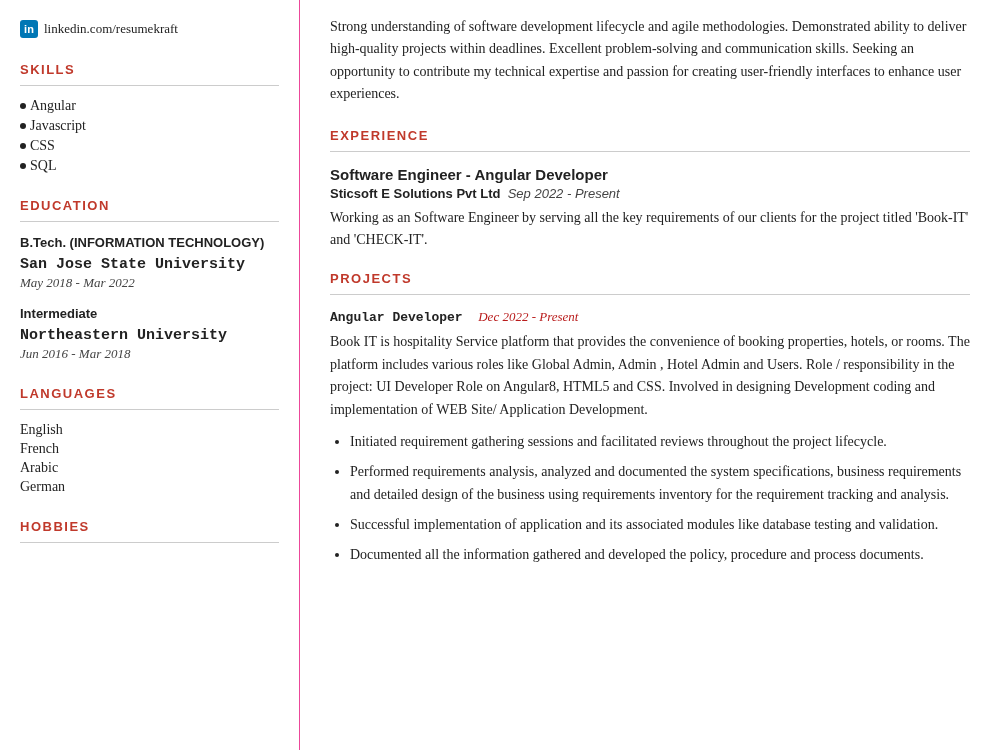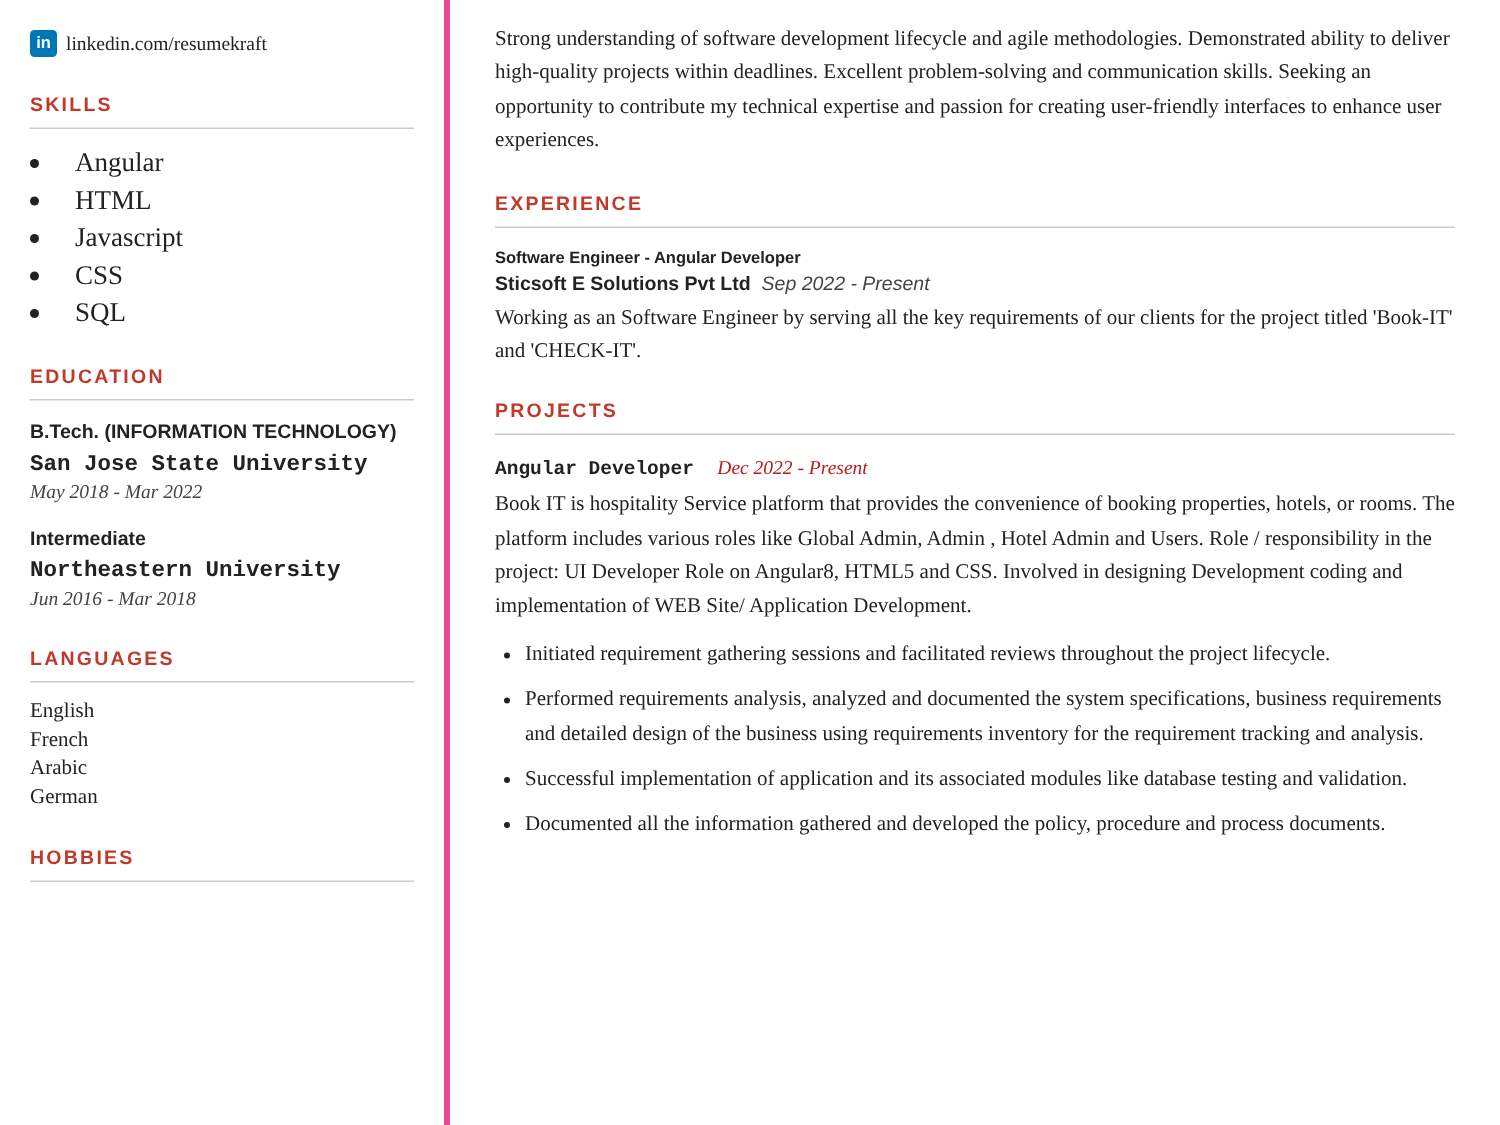--- a/index.html
+++ b/index.html
@@ -12,21 +12,21 @@
       min-height: 750px;
       display: flex;
       overflow: hidden;
     }
 
     
     .sidebar {
       width: 300px;
       min-width: 300px;
       padding: 20px 20px 28px 20px;
-      border-right: 4px solid #ec4899;
+      border-right: 1px solid #ec4899;
       background: #fff;
     }
 
     .sidebar-linkedin {
       display: flex;
       align-items: center;
       gap: 6px;
       margin-bottom: 24px;
       font-size: 13px;
       color: #222;
@@ -62,23 +62,23 @@
       margin-bottom: 12px;
     }
 
     .skills-list {
       list-style: none;
       margin-bottom: 24px;
     }
     .skills-list li {
       display: flex;
       align-items: center;
-      gap: 24px;
+      gap: 4px;
       margin-bottom: 4px;
-      font-size: 18px;
+      font-size: 14px;
     }
     .bullet {
       width: 6px;
       height: 6px;
       background: #222;
       border-radius: 50%;
       flex-shrink: 0;
     }
 
     .education-section {
@@ -140,21 +140,21 @@
 
     .summary-text {
       font-size: 14px;
       line-height: 1.6;
       color: #222;
       margin-bottom: 22px;
     }
 
     .exp-job-title {
       font-family: Arial, sans-serif;
-      font-size: 11px;
+      font-size: 15px;
       font-weight: bold;
       color: #222;
       margin-bottom: 3px;
     }
     .exp-company-line {
       font-family: Arial, sans-serif;
       font-size: 13px;
       font-weight: bold;
       color: #222;
       margin-bottom: 6px;
@@ -217,24 +217,20 @@
     <span class="linkedin-icon">in</span>
     <span>linkedin.com/resumekraft</span>
   </div>
 
   <div class="section-title">SKILLS</div>
   <hr class="divider">
   <ul class="skills-list">
     <li>
         <span class="bullet"></span>
         <span>Angular</span>
-      </li>
-    <li>
-        <span class="bullet"></span>
-        <span>HTML</span>
       </li>
     <li>
         <span class="bullet"></span>
         <span>Javascript</span>
       </li>
     <li>
         <span class="bullet"></span>
         <span>CSS</span>
       </li>
     <li>

